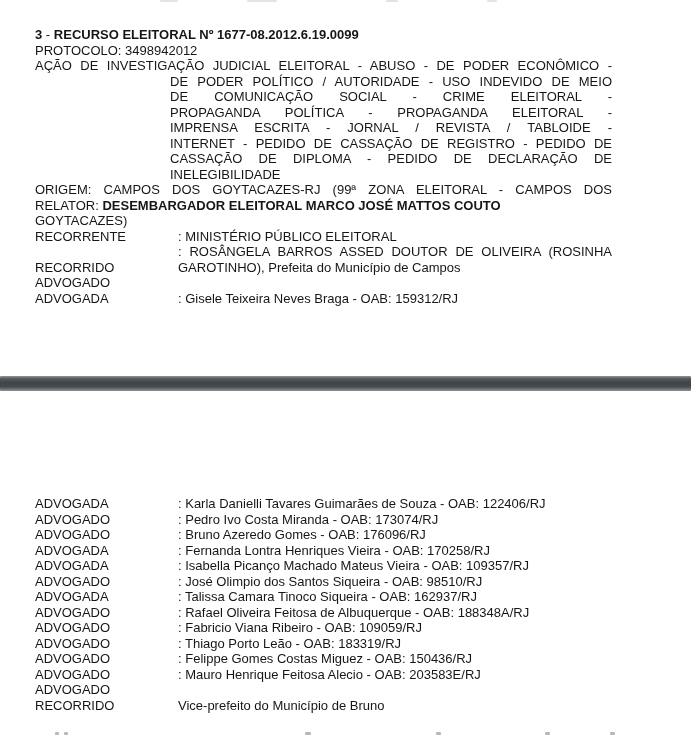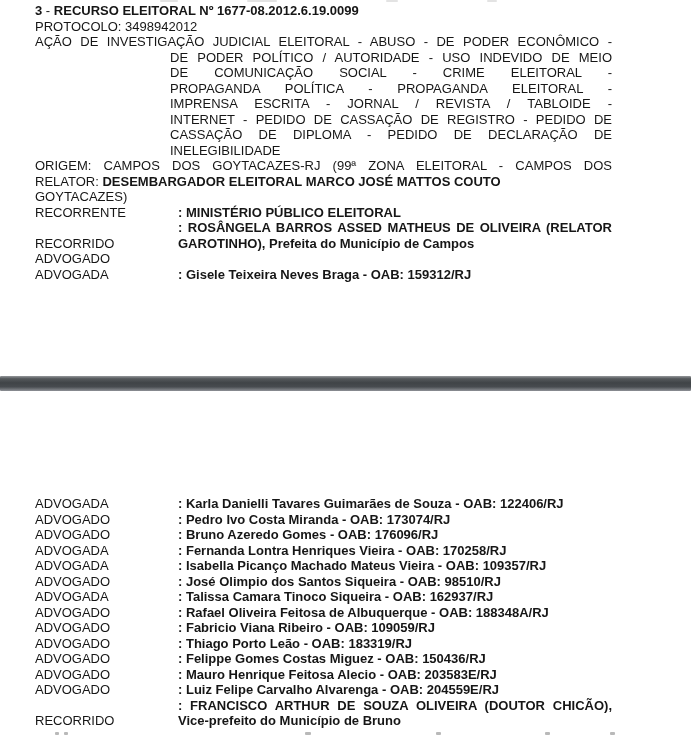--- a/index.html
+++ b/index.html
@@ -6,30 +6,30 @@
   html, body { width: 697px; height: 737px; }
   body {
     background: #ffffff;
     overflow: hidden;
     font-family: "Liberation Sans", sans-serif;
     color: #161616;
     position: relative;
   }
   .doc { position: absolute; inset: 0; background: #fff; }
   .text { font-size: 13px; line-height: 15.5px; }
-  .block1 { position: absolute; top: 3px; left: 35px; width: 577px; }
+  .block1 { position: absolute; top: 27px; left: 35px; width: 577px; }
   .block2 { position: absolute; top: 496px; left: 35px; width: 577px; }
   .bold { font-weight: bold; }
   .line { display: block; }
   .nowrap { white-space: nowrap; }
   .just { text-align: justify; text-align-last: justify; }
   .subject-cont { padding-left: 135px; }
   .row { display: flex; align-items: flex-end; }
   .role { flex: 0 0 143px; width: 143px; white-space: nowrap; }
-  .val { width: 434px; flex: 0 0 434px; display: block; font-weight: bold; }
+  .val { width: 434px; flex: 0 0 434px; display: block; }
   .vline { display: block; }
   .page-separator {
     position: absolute;
     left: 0;
     top: 376px;
     width: 691px;
     height: 15px;
     border-radius: 1px;
     background: linear-gradient(180deg,
       #94979a 0%,
@@ -92,21 +92,21 @@
     <div class="line nowrap">GOYTACAZES)</div>
 
     <div>
       <div class="row">
         <span class="role">RECORRENTE</span>
         <span class="val nowrap">: MINISTÉRIO PÚBLICO ELEITORAL</span>
       </div>
       <div class="row">
         <span class="role">RECORRIDO</span>
         <span class="val">
-          <span class="vline just">: ROSÂNGELA BARROS ASSED MATHEUS DE OLIVEIRA (RELATOR</span>
+          <span class="vline just">: ROSÂNGELA BARROS ASSED DOUTOR DE OLIVEIRA (ROSINHA</span>
           <span class="vline">GAROTINHO), Prefeita do Município de Campos</span>
         </span>
       </div>
       <div class="row">
         <span class="role">ADVOGADO</span>
       </div>
       <div class="row">
         <span class="role">ADVOGADA</span>
         <span class="val nowrap">: Gisele Teixeira Neves Braga - OAB: 159312/RJ</span>
       </div>
@@ -159,26 +159,24 @@
     <div class="row">
       <span class="role">ADVOGADO</span>
       <span class="val nowrap">: Felippe Gomes Costas Miguez - OAB: 150436/RJ</span>
     </div>
     <div class="row">
       <span class="role">ADVOGADO</span>
       <span class="val nowrap">: Mauro Henrique Feitosa Alecio - OAB: 203583E/RJ</span>
     </div>
     <div class="row">
       <span class="role">ADVOGADO</span>
-      <span class="val nowrap">: Luiz Felipe Carvalho Alvarenga - OAB: 204559E/RJ</span>
     </div>
     <div class="row">
       <span class="role">RECORRIDO</span>
       <span class="val">
-        <span class="vline just">: FRANCISCO ARTHUR DE SOUZA OLIVEIRA (DOUTOR CHICÃO),</span>
         <span class="vline">Vice-prefeito do Município de Bruno</span>
       </span>
     </div>
   </div>
 
   <div class="remnant bottom r-b1"></div>
   <div class="remnant bottom r-b2"></div>
   <div class="remnant bottom r-b3"></div>
   <div class="remnant bottom r-b4"></div>
   <div class="remnant bottom r-b5"></div>

